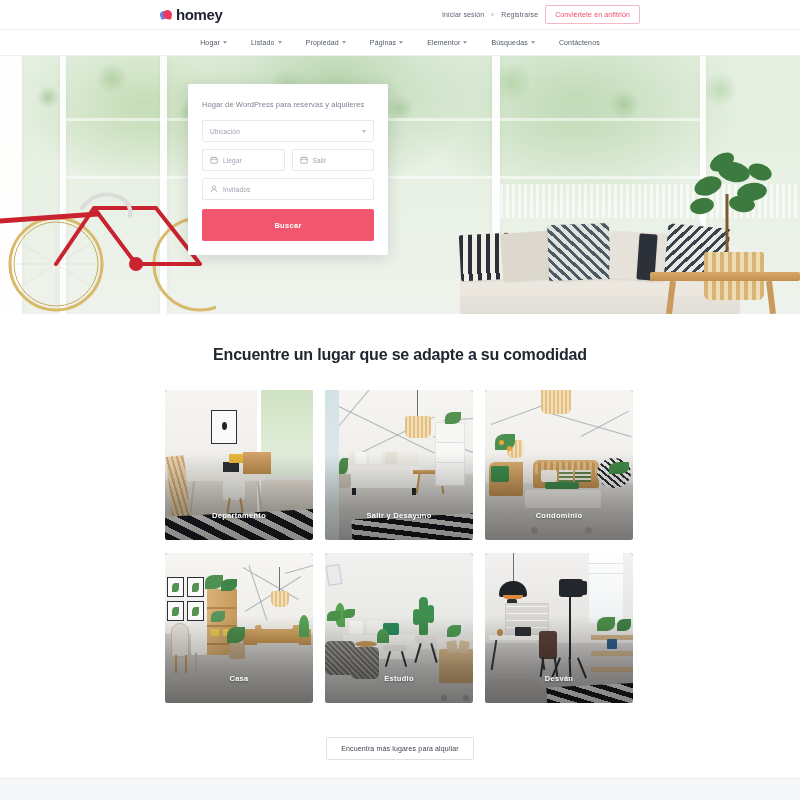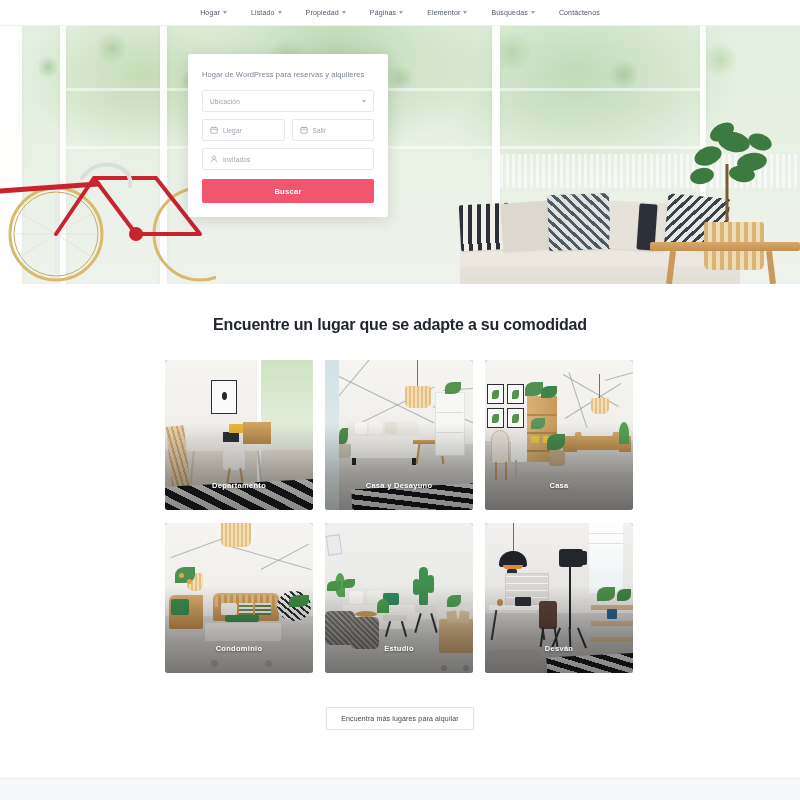--- a/index.html
+++ b/index.html
@@ -237,21 +237,21 @@
     margin-left: auto;
     width: 0; height: 0;
     border-left: 2.5px solid transparent;
     border-right: 2.5px solid transparent;
     border-top: 3px solid #b5bcc6;
   }
   .field-row { display: flex; gap: 7px; }
   .field-row .field { flex: 1; }
   .f-icon { margin-right: 5px; display: flex; align-items: center; }
   .search-btn {
-    height: 24px; width: 100%;
+    height: 32px; width: 100%;
     background: #f2566f;
     color: #fff; font-size: 7.5px; font-weight: bold;
     border: none; border-radius: 2px;
     letter-spacing: .3px; cursor: pointer;
     margin-top: 2px;
   }
 
   
   .categories { padding-top: 32px; background: #fff; }
   .cat-title {
@@ -335,20 +335,36 @@
   .footer-strip {
     position: absolute; left: 0; right: 0; bottom: 0; height: 22px;
     background: #f6f7f9; border-top: 1px solid #eceef1;
   }
 </style>
 </head>
 <body>
 
 <div class="page">
 
+  <div class="topbar">
+    <div class="brand">
+      <span class="brand-mark">
+        <span class="blob-a"></span>
+          <span class="blob-b"></span>
+      </span>
+      <span class="brand-text">homey</span>
+    </div>
+
+    <div class="topnav-right">
+      <a class="top-link" href="#">Iniciar sesión</a>
+      <span class="top-dot"></span>
+      <a class="top-link" href="#">Registrarse</a>
+      <button class="host-btn">Conviértete en anfitrión</button>
+    </div>
+  </div>
 
   <nav class="mainnav">
     <div class="nav-item">
       <span>Hogar</span>
       <i class="caret"></i>
     </div>
     <div class="nav-item">
       <span>Listado</span>
       <i class="caret"></i>
     </div>
@@ -541,21 +557,53 @@
           <div style="position:absolute;right:8px;top:32px;width:30px;height:64px;background:#f7f7f5;border:1px solid #e3e3df"></div>
           <div style="position:absolute;right:10px;top:52px;width:26px;height:1px;background:#ddd"></div>
           <div style="position:absolute;right:10px;top:72px;width:26px;height:1px;background:#ddd"></div>
           <div class="greenery" style="right:12px;top:22px;width:16px;height:12px;background:#55914f"></div>
           <div class="plantpot" style="left:12px;top:84px;width:14px;height:14px"></div>
           <div class="greenery" style="left:14px;top:68px;width:9px;height:16px;background:#4e8f4c"></div>
           <div style="position:absolute;left:0;top:0;width:14px;height:100%;background:linear-gradient(180deg,#cfe0e4,#e7eeef);opacity:.9"></div>
           <div class="rug-dark" style="left:18%;right:-8%;height:20%;background:repeating-linear-gradient(10deg,#15181c 0 5px,#e6e6e4 5px 10px)"></div>
         </div>
         <div class="cat-scrim"></div>
-        <div class="cat-label">Casa y Desayuno</div>
+        <div class="cat-label">Salir y Desayuno</div>
+      </div>
+
+      <div class="cat-card">
+        <div class="cat-art">
+          <div class="wall"></div>
+          <div class="floor" style="height:38%;background:linear-gradient(180deg,#dedcd8,#cdcbc7)"></div>
+          <div class="geo-lines">
+            <span style="left:6px;top:34px;width:70px;transform:rotate(-20deg)"></span>
+            <span style="left:62px;top:22px;width:88px;transform:rotate(16deg)"></span>
+            <span style="left:96px;top:46px;width:54px;transform:rotate(-28deg)"></span>
+          </div>
+          <div class="rattan-lamp" style="left:56px;top:-2px;width:30px;height:26px;"></div>
+          <div class="rattan-lamp" style="left:22px;top:50px;width:16px;height:18px;"></div>
+          <div class="wood" style="left:48px;top:70px;width:66px;height:28px;background:linear-gradient(180deg,#d9ae73,#c08f50);border-radius:6px 6px 2px 2px"></div>
+          <div style="position:absolute;left:50px;top:72px;width:62px;height:12px;background:repeating-linear-gradient(90deg,#e0bb84 0 3px,#c79a5d 3px 6px);border-radius:6px 6px 0 0"></div>
+          <div style="position:absolute;left:56px;top:80px;width:16px;height:12px;background:#f2efe6;border-radius:2px"></div>
+          <div style="position:absolute;left:74px;top:80px;width:14px;height:12px;background:repeating-linear-gradient(0deg,#6e8c4e 0 2px,#f0efe7 2px 4px)"></div>
+          <div style="position:absolute;left:90px;top:80px;width:16px;height:12px;background:repeating-linear-gradient(0deg,#5f7d45 0 2px,#eceadf 2px 4px)"></div>
+          <div style="position:absolute;left:60px;top:92px;width:34px;height:7px;background:#3c8a4c;border-radius:2px"></div>
+          <div class="wood" style="left:4px;top:72px;width:34px;height:34px;background:linear-gradient(180deg,#d8ab6e,#bd8c4d);border-radius:6px 0 2px 2px"></div>
+          <div style="position:absolute;left:6px;top:76px;width:18px;height:16px;background:#3c8a4c;border-radius:2px"></div>
+          <div class="greenery" style="left:10px;top:44px;width:20px;height:16px;background:#4b9050"></div>
+          <div style="position:absolute;left:14px;top:50px;width:5px;height:5px;border-radius:50%;background:#e8a33c"></div>
+          <div style="position:absolute;left:22px;top:56px;width:5px;height:5px;border-radius:50%;background:#e8a33c"></div>
+          <div style="position:absolute;right:2px;top:68px;width:34px;height:30px;border-radius:50%;background:repeating-linear-gradient(40deg,#2a2e33 0 2px,#e9e9e6 2px 5px)"></div>
+          <div class="greenery" style="right:4px;top:72px;width:20px;height:12px;background:#3f8a45"></div>
+          <div style="position:absolute;left:40px;top:100px;width:76px;height:18px;background:#f0eee9;border-radius:2px"></div>
+          <div style="position:absolute;left:46px;bottom:6px;width:7px;height:7px;border-radius:50%;background:#b9b6b0"></div>
+          <div style="position:absolute;left:100px;bottom:6px;width:7px;height:7px;border-radius:50%;background:#b9b6b0"></div>
+        </div>
+        <div class="cat-scrim"></div>
+        <div class="cat-label">Condominio</div>
       </div>
 
       <div class="cat-card">
         <div class="cat-art">
           <div class="wall"></div>
           <div class="floor" style="height:46%;background:linear-gradient(180deg,#d6d4d0,#b9b7b3)"></div>
           <div class="geo-lines">
             <span style="left:78px;top:14px;width:64px;transform:rotate(30deg)"></span>
             <span style="left:80px;top:58px;width:66px;transform:rotate(-32deg)"></span>
             <span style="left:84px;top:12px;width:58px;transform:rotate(72deg)"></span>
@@ -592,52 +640,20 @@
           <div class="plantpot" style="left:64px;top:90px;width:16px;height:16px;background:#c2a887;border-radius:3px"></div>
           <div class="greenery" style="left:62px;top:74px;width:18px;height:16px;background:#4c8c4c"></div>
           <div class="greenery" style="right:4px;top:62px;width:10px;height:22px;background:#56a154;border-radius:50% 50% 0 0"></div>
         </div>
         <div class="cat-scrim"></div>
         <div class="cat-label">Casa</div>
       </div>
 
       <div class="cat-card">
         <div class="cat-art">
-          <div class="wall"></div>
-          <div class="floor" style="height:38%;background:linear-gradient(180deg,#dedcd8,#cdcbc7)"></div>
-          <div class="geo-lines">
-            <span style="left:6px;top:34px;width:70px;transform:rotate(-20deg)"></span>
-            <span style="left:62px;top:22px;width:88px;transform:rotate(16deg)"></span>
-            <span style="left:96px;top:46px;width:54px;transform:rotate(-28deg)"></span>
-          </div>
-          <div class="rattan-lamp" style="left:56px;top:-2px;width:30px;height:26px;"></div>
-          <div class="rattan-lamp" style="left:22px;top:50px;width:16px;height:18px;"></div>
-          <div class="wood" style="left:48px;top:70px;width:66px;height:28px;background:linear-gradient(180deg,#d9ae73,#c08f50);border-radius:6px 6px 2px 2px"></div>
-          <div style="position:absolute;left:50px;top:72px;width:62px;height:12px;background:repeating-linear-gradient(90deg,#e0bb84 0 3px,#c79a5d 3px 6px);border-radius:6px 6px 0 0"></div>
-          <div style="position:absolute;left:56px;top:80px;width:16px;height:12px;background:#f2efe6;border-radius:2px"></div>
-          <div style="position:absolute;left:74px;top:80px;width:14px;height:12px;background:repeating-linear-gradient(0deg,#6e8c4e 0 2px,#f0efe7 2px 4px)"></div>
-          <div style="position:absolute;left:90px;top:80px;width:16px;height:12px;background:repeating-linear-gradient(0deg,#5f7d45 0 2px,#eceadf 2px 4px)"></div>
-          <div style="position:absolute;left:60px;top:92px;width:34px;height:7px;background:#3c8a4c;border-radius:2px"></div>
-          <div class="wood" style="left:4px;top:72px;width:34px;height:34px;background:linear-gradient(180deg,#d8ab6e,#bd8c4d);border-radius:6px 0 2px 2px"></div>
-          <div style="position:absolute;left:6px;top:76px;width:18px;height:16px;background:#3c8a4c;border-radius:2px"></div>
-          <div class="greenery" style="left:10px;top:44px;width:20px;height:16px;background:#4b9050"></div>
-          <div style="position:absolute;left:14px;top:50px;width:5px;height:5px;border-radius:50%;background:#e8a33c"></div>
-          <div style="position:absolute;left:22px;top:56px;width:5px;height:5px;border-radius:50%;background:#e8a33c"></div>
-          <div style="position:absolute;right:2px;top:68px;width:34px;height:30px;border-radius:50%;background:repeating-linear-gradient(40deg,#2a2e33 0 2px,#e9e9e6 2px 5px)"></div>
-          <div class="greenery" style="right:4px;top:72px;width:20px;height:12px;background:#3f8a45"></div>
-          <div style="position:absolute;left:40px;top:100px;width:76px;height:18px;background:#f0eee9;border-radius:2px"></div>
-          <div style="position:absolute;left:46px;bottom:6px;width:7px;height:7px;border-radius:50%;background:#b9b6b0"></div>
-          <div style="position:absolute;left:100px;bottom:6px;width:7px;height:7px;border-radius:50%;background:#b9b6b0"></div>
-        </div>
-        <div class="cat-scrim"></div>
-        <div class="cat-label">Condominio</div>
-      </div>
-
-      <div class="cat-card">
-        <div class="cat-art">
           <div class="wall" style="background:linear-gradient(180deg,#f0f0ee,#e6e6e3 62%,#d6d6d3)"></div>
           <div class="floor" style="height:36%;background:linear-gradient(180deg,#d8d7d4,#c4c3c0)"></div>
           <div style="position:absolute;left:2px;top:12px;width:14px;height:20px;background:#e8eaec;border:1px solid #c7ccd1;transform:rotate(-8deg)"></div>
           <div class="sofa-white" style="left:18px;top:78px;width:76px;height:28px;background:#f4f3ef"></div>
           <div class="sofa-white" style="left:18px;top:68px;width:76px;height:14px;background:#eceae6"></div>
           <div style="position:absolute;left:24px;top:68px;width:14px;height:13px;background:#f8f7f4;border-radius:2px"></div>
           <div style="position:absolute;left:42px;top:68px;width:16px;height:13px;background:#f2f1ec;border-radius:2px"></div>
           <div style="position:absolute;left:58px;top:70px;width:16px;height:12px;background:#2c8a5c;border-radius:2px"></div>
           <div class="greenery" style="left:10px;top:50px;width:10px;height:24px;background:#57a151;border-radius:50% 50% 0 50%"></div>
           <div class="greenery" style="left:2px;top:58px;width:14px;height:10px;background:#4a9149"></div>

